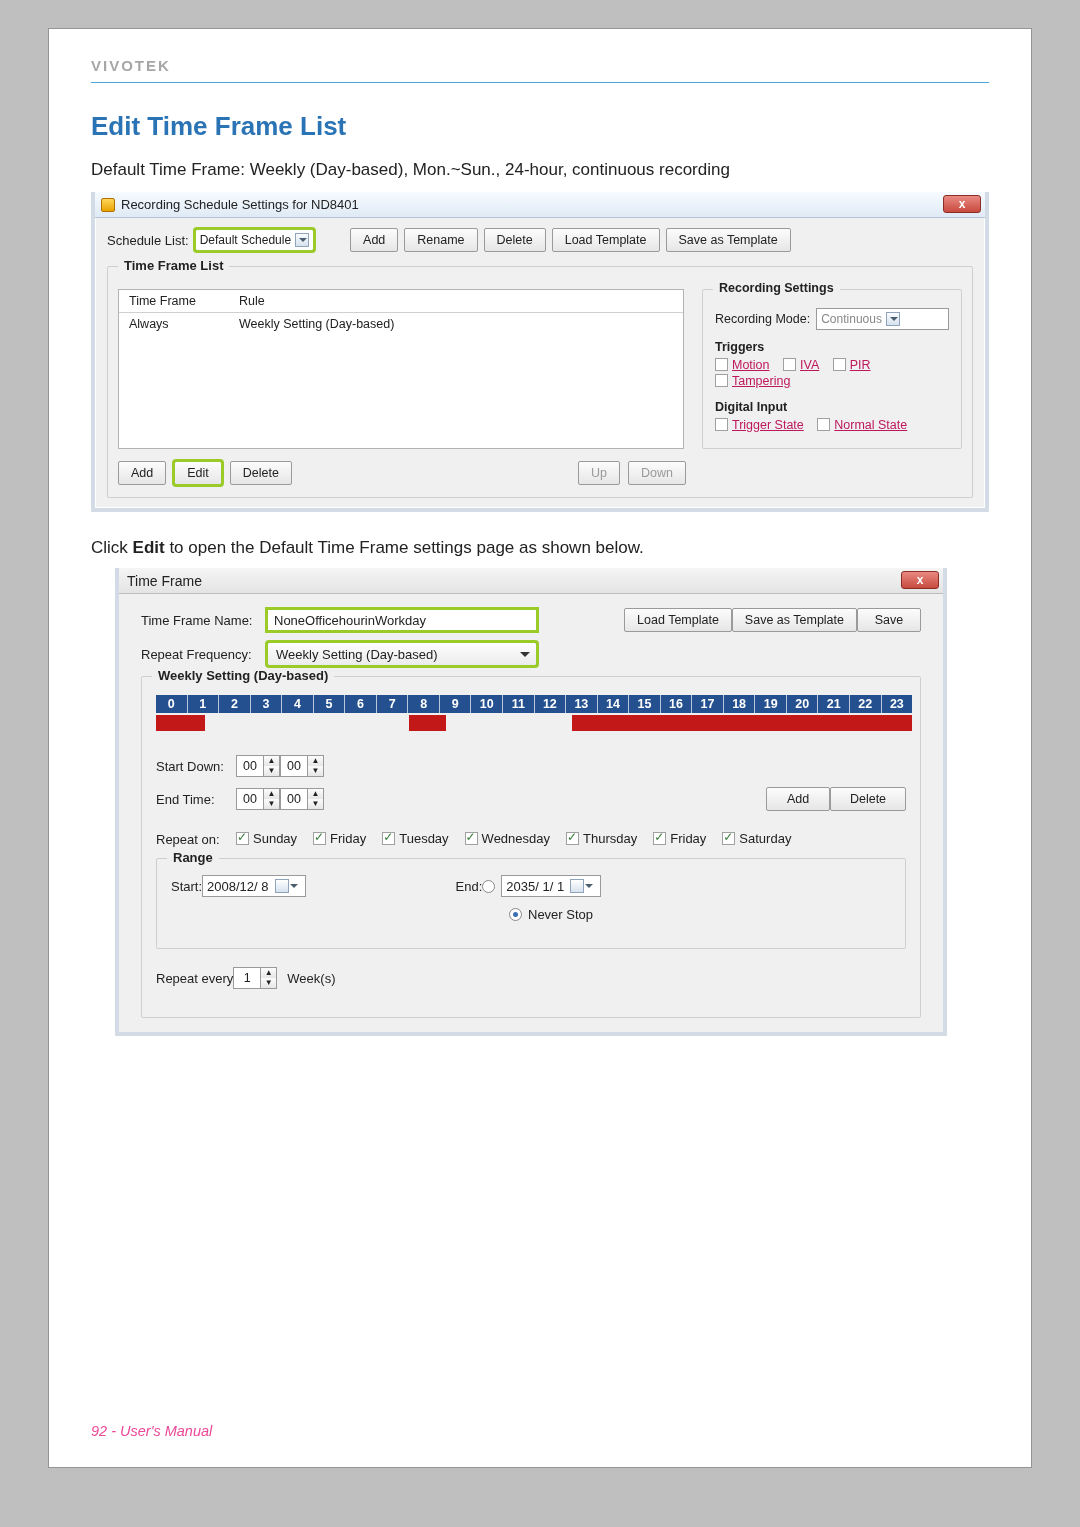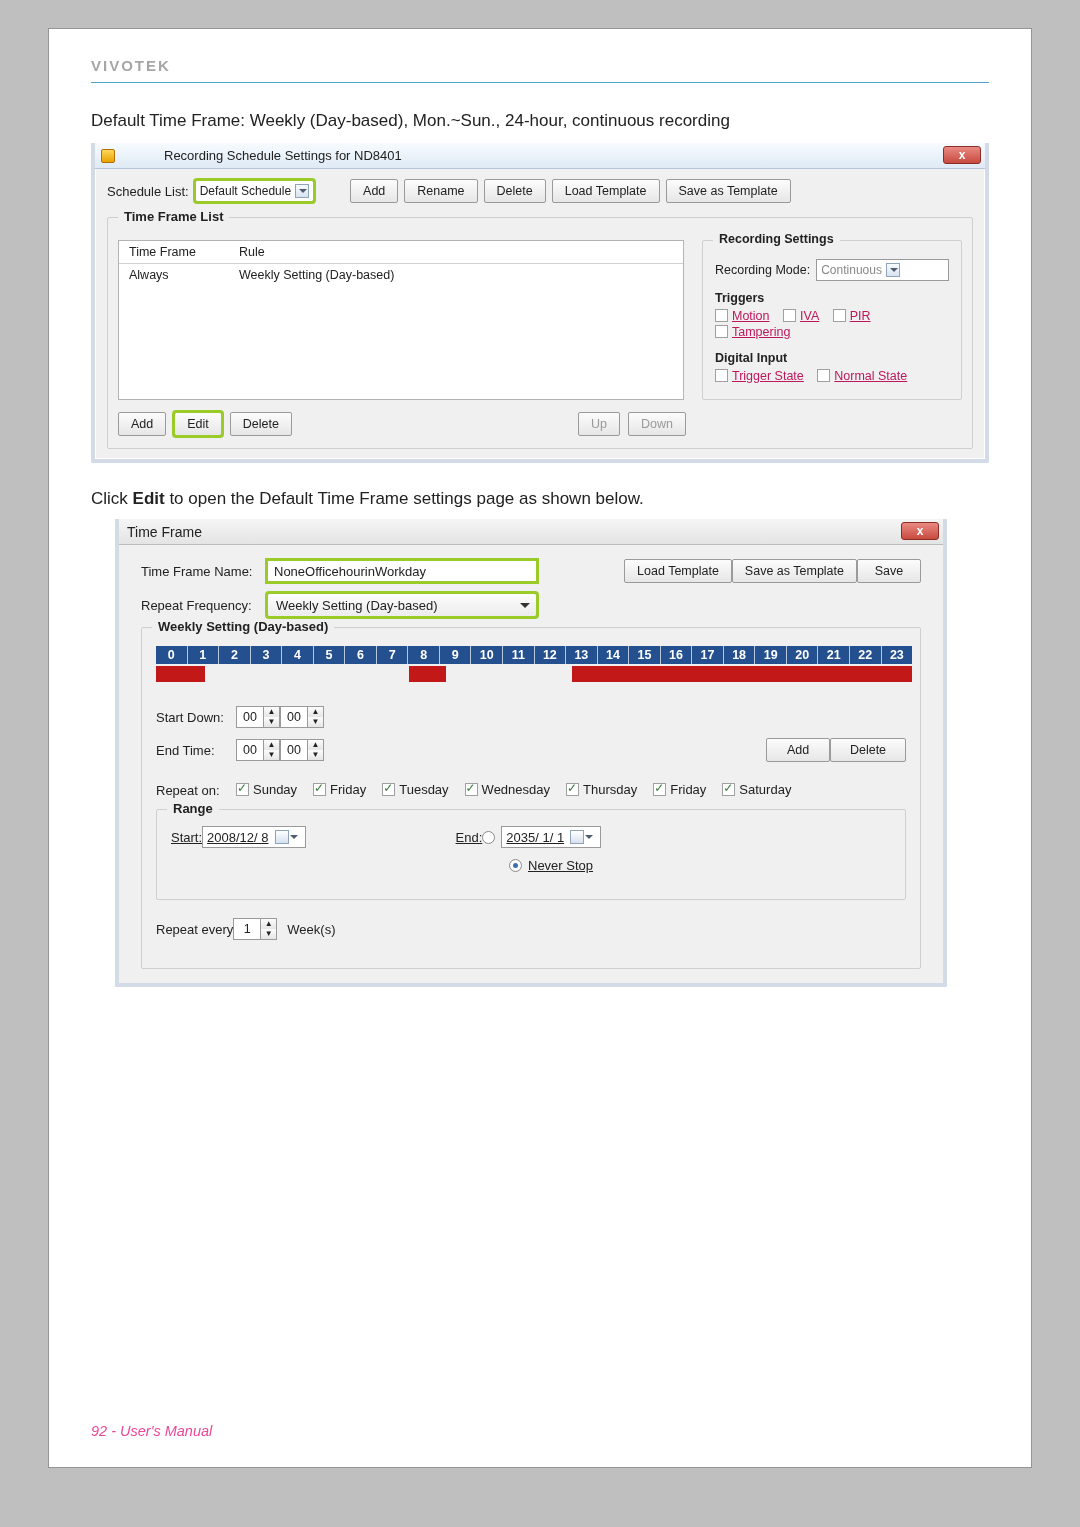--- a/index.html
+++ b/index.html
@@ -60,21 +60,20 @@
   .titlebar {
     height: 26px;
     background: linear-gradient(#f7fbff, #dfeaf5);
     border-bottom: 1px solid #b6c6d6;
     display: flex;
     align-items: center;
     padding: 0 6px;
     font-size: 13px;
     color: #222;
     position: relative;
-    gap: 43px;
   }
   .titlebar .gicon {
     width: 14px; height: 14px;
     background: linear-gradient(#ffd659, #e8a300);
     border: 1px solid #b56f00;
     border-radius: 2px;
     margin-right: 6px;
     display: inline-block;
   }
   .closebox {
@@ -304,39 +303,40 @@
   }
   .daychk { display:inline-flex; align-items:center; margin-right:16px; font-size:13px; }
   .radio {
     width:13px;height:13px;border:1px solid #8a8a8a;border-radius:50%;
     background:#fff;display:inline-block;margin-right:6px;position:relative;
   }
   .radio.on::after{content:"";position:absolute;left:3px;top:3px;width:5px;height:5px;border-radius:50%;background:#3a6fb0;}
   .datebox { display:inline-flex;align-items:center;height:22px;border:1px solid #9a9a9a;background:#fff;padding:0 4px;font-size:13px;}
   .datebox .cal { width:14px;height:14px;background:linear-gradient(#fff,#d7e2ef);border:1px solid #8fa4ba;margin-left:6px;position:relative;}
   .datebox .cal::after{content:"";position:absolute;right:-10px;top:4px;border:4px solid transparent;border-top-color:#4d5e70;}
-  .rangebox{border:1px solid #cfcfcf;border-radius:2px;padding:16px 14px 16px 14px;position:relative;text-decoration:underline;}
+  .rangebox{border:1px solid #cfcfcf;border-radius:2px;padding:16px 14px 16px 14px;position:relative;}
   .rangebox .legend{position:absolute;top:-9px;left:10px;background:#f0f0f0;padding:0 6px;}
   .footer {
     position:absolute;
     left:42px; bottom:28px;
     font-style: italic;
     color:#ec4899;
     font-size:14.5px;
     text-align:center;
   }
 </style>
 </head>
 <body>
 
 <div class="page">
   <div class="brand">VIVOTEK</div>
   <hr class="brand-rule">
 
   <div class="content">
+    <div class="heading">Edit Time Frame List</div>
     <div class="intro">Default Time Frame: Weekly (Day-based), Mon.~Sun., 24-hour, continuous recording</div>
 
     <div class="win win-outer">
       <div class="titlebar">
         <span class="gicon"></span>
         <span>Recording Schedule Settings for ND8401</span>
         <div class="closebox">x</div>
       </div>
       <div class="win-body">
         <div class="row">

